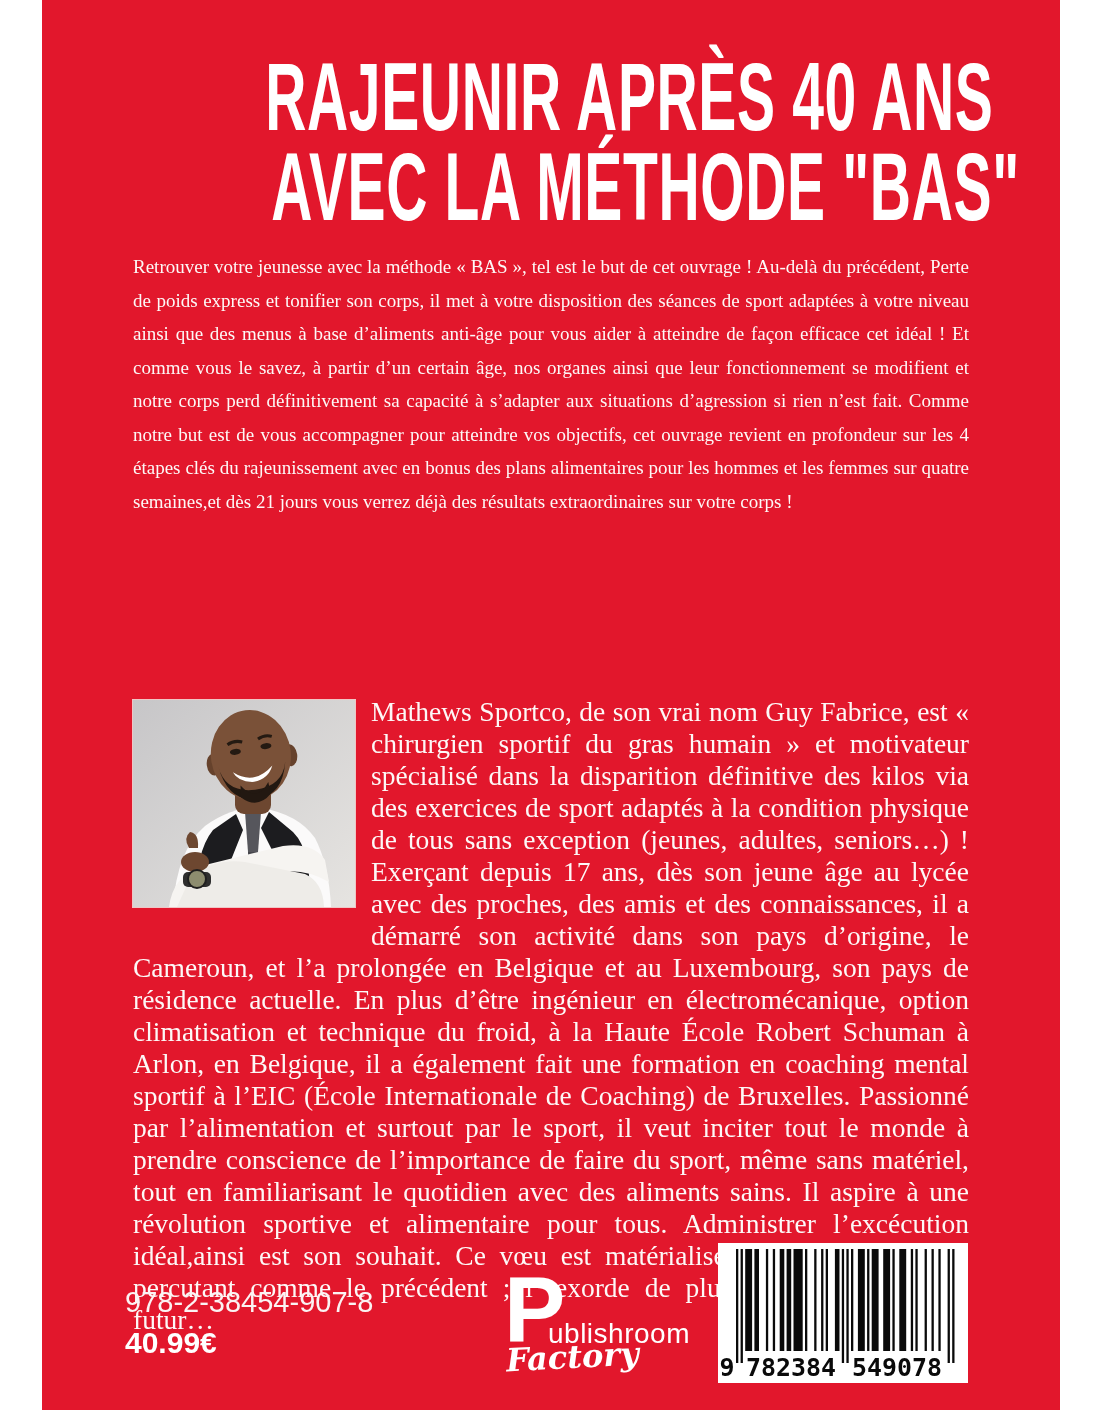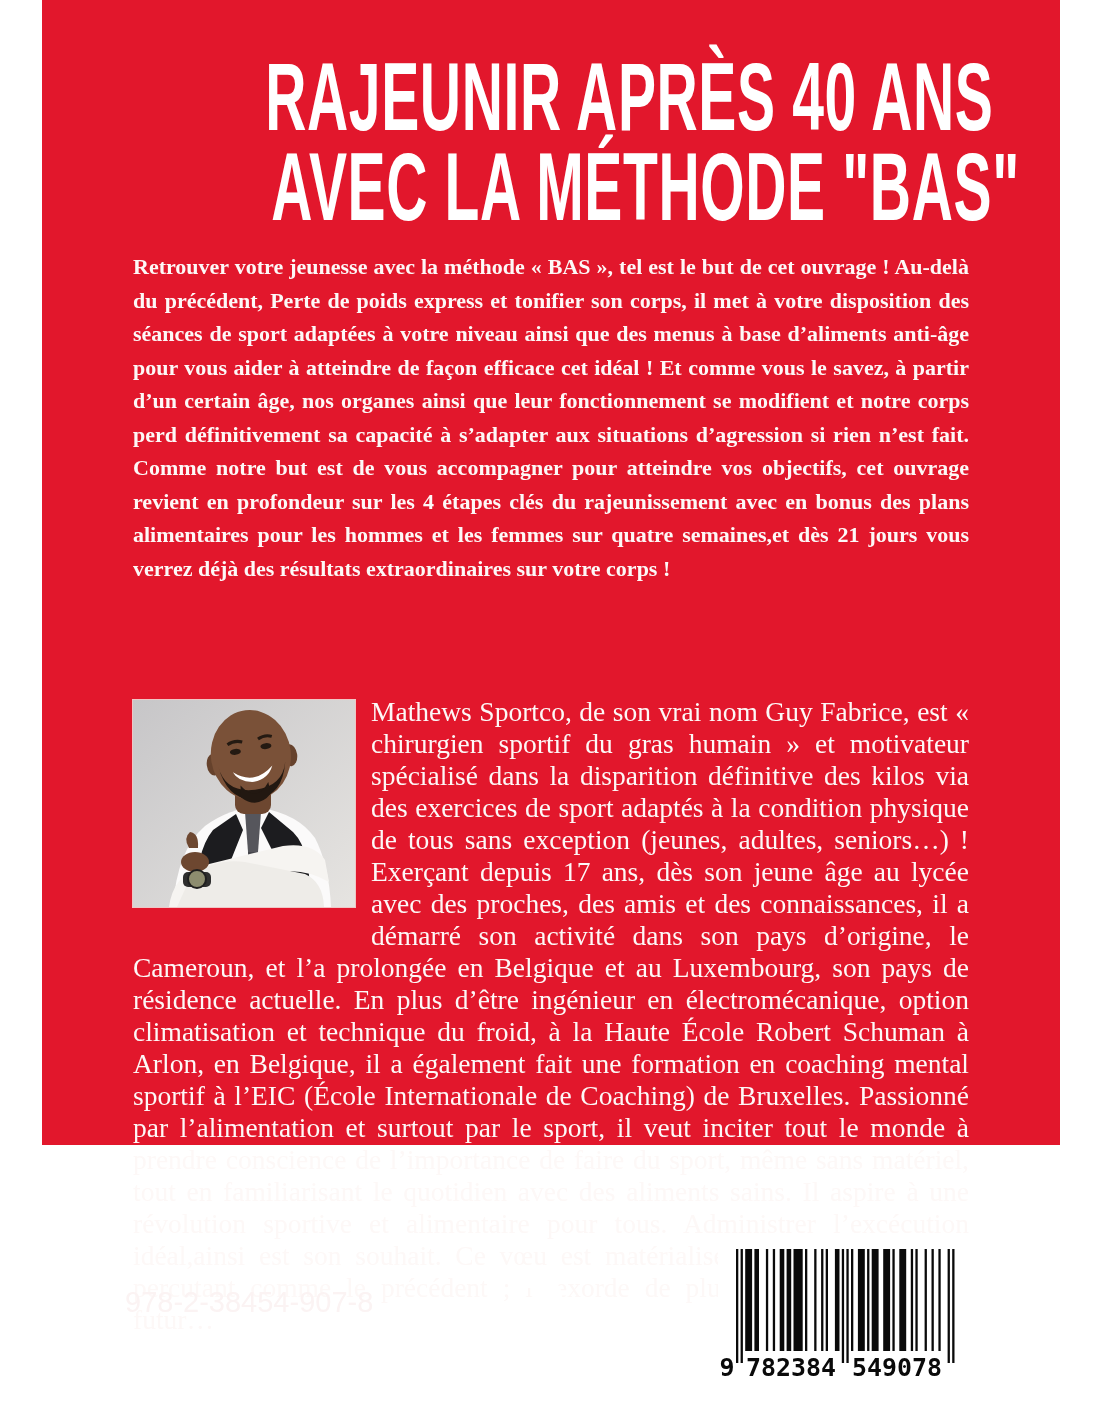--- a/index.html
+++ b/index.html
@@ -1,35 +1,35 @@
 <!DOCTYPE html>
 <html><head>
 <meta charset="utf-8">
 <style>
   html,body{margin:0;padding:0;}
   body{
     width:1100px;height:1422px;position:relative;background:#ffffff;
     font-family:"Liberation Serif", serif;overflow:hidden;
   }
   .cover{
-    position:absolute;left:42px;top:0;width:1018px;height:1145px;
+    position:absolute;left:42px;top:0;width:1018px;height:1410px;
     background:#e2172c;color:#fdfcfb;
   }
   
   .title-block{position:absolute;top:52px;left:0;width:100%;text-align:center;}
   .title-line{
     display:inline-block;white-space:nowrap;
     font-family:"Liberation Sans", sans-serif;font-weight:bold;
     font-size:92px;line-height:90px;letter-spacing:1px;color:#ffffff;
     transform:scaleX(0.62) scaleY(1.04);transform-origin:center;
   }
   
   .synopsis{
     position:absolute;top:250px;left:91px;width:836px;
-    font-size:22px;line-height:33.5px;text-align:justify;color:#fdf8f7;font-weight:bold;
+    font-size:19px;line-height:33.5px;text-align:justify;color:#fdf8f7;
   }
   
   .bio{
     position:absolute;top:696px;left:91px;width:836px;
     font-size:27.5px;line-height:32px;text-align:justify;color:#fdf8f7;
   }
   .author-photo{
     float:left;width:222px;height:207px;margin:4px 16px 16px 0;
     background:#d6d5d3;outline:1px solid #f0c6c6;
   }

